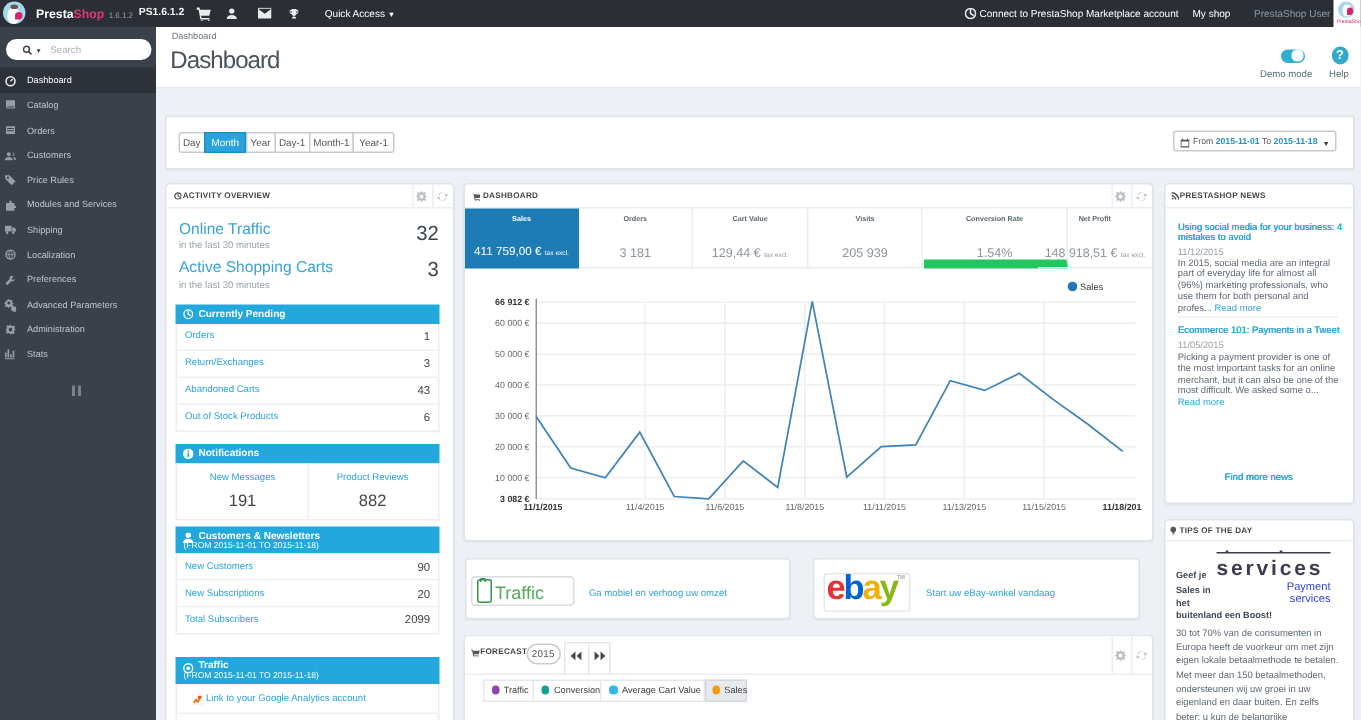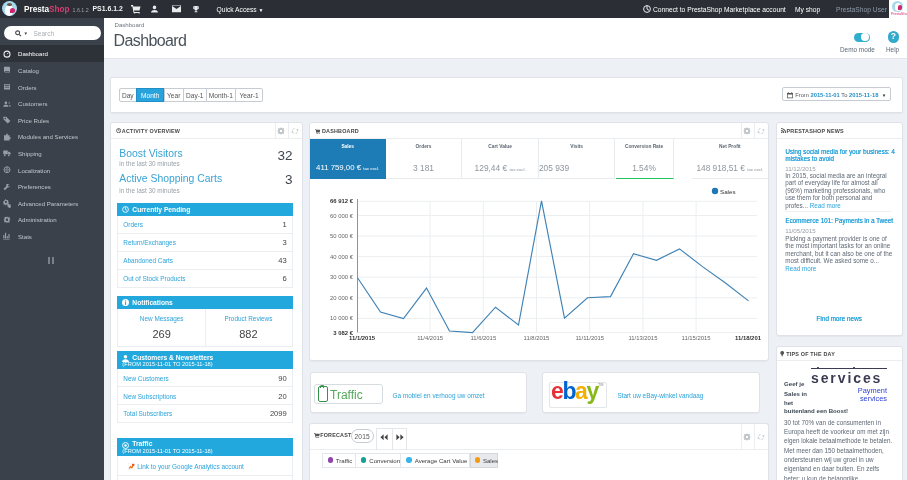--- a/index.html
+++ b/index.html
@@ -180,21 +180,21 @@
   <div class="abs" style="right:13px;top:0;width:1px;height:16px;background:#ebeef0"></div>
   <svg class="gearico" style="right:16.5px" viewBox="0 0 16 16">
         <path fill="currentColor" d="M8 0l1 2.2a6 6 0 0 1 1.6.7L13 2l1 1-1 2.4a6 6 0 0 1 .7 1.6L16 8l-2.2 1a6 6 0 0 1-.7 1.6L14 13l-1 1-2.4-1a6 6 0 0 1-1.6.7L8 16l-1-2.2a6 6 0 0 1-1.6-.7L3 14l-1-1 1-2.4a6 6 0 0 1-.7-1.6L0 8l2.2-1a6 6 0 0 1 .7-1.6L2 3l1-1 2.4 1A6 6 0 0 1 7 2.2zM8 5.4A2.6 2.6 0 1 0 8 10.6 2.6 2.6 0 0 0 8 5.4z"></path>
       </svg>
   <svg class="gearico" style="right:3px" viewBox="0 0 16 16">
         <path fill="currentColor" d="M8 2a6 6 0 0 1 5.2 3H15.5L13 8.5 10.5 5h2A4.5 4.5 0 0 0 4 6.5L2.7 5.6A6 6 0 0 1 8 2zM8 14a6 6 0 0 1-5.2-3H.5L3 7.5 5.5 11h-2A4.5 4.5 0 0 0 12 9.5l1.3.9A6 6 0 0 1 8 14z"></path>
       </svg>
  </div>
 </div>
 <div id="col1body">
- <div class="abs" style="left:119.3px;top:148px;font-size:10.4px;color:#38a3d5">Boost Visitors</div>
+ <div class="abs" style="left:119.3px;top:148px;font-size:10.4px;color:#38a3d5">Online Traffic</div>
  <div class="abs" style="left:110px;top:147.7px;width:182.5px;text-align:right;font-size:13.5px;color:#3e454d;font-weight:300">32</div>
  <div class="abs" style="left:119.3px;top:160.2px;font-size:6.4px;color:#98a1a8">in the last 30 minutes</div>
  <div class="abs" style="left:119.3px;top:173px;font-size:10.4px;color:#38a3d5">Active Shopping Carts</div>
  <div class="abs" style="left:110px;top:172px;width:182.5px;text-align:right;font-size:13.5px;color:#3e454d;font-weight:300">3</div>
  <div class="abs" style="left:119.3px;top:186.5px;font-size:6.4px;color:#98a1a8">in the last 30 minutes</div>
  <div class="bar" style="top:202.5px;height:13px">
   <svg class="abs" style="left:5px;top:3px" width="7" height="7" viewBox="0 0 8 8">
         <circle cx="4" cy="4" r="3.3" fill="none" stroke="#fff" stroke-width="1"></circle>
         <path d="M4 1.6V4l1.7 1" stroke="#fff" stroke-width="1" fill="none"></path>
       </svg>
@@ -221,21 +221,21 @@
         <circle cx="4" cy="4" r="4" fill="#fff"></circle>
         <rect x="3.4" y="1.5" width="1.2" height="1.4" fill="#22a8dc"></rect>
         <rect x="3.4" y="3.5" width="1.2" height="3.2" fill="#22a8dc"></rect>
       </svg>
   <span style="position:absolute;left:15px;top:3px">Notifications</span>
  </div>
  <div class="row1" style="top:309px;height:38.4px">
   <div class="abs" style="left:50%;top:0;width:1px;height:100%;background:#ebedf0"></div>
   <div class="abs" style="left:0;top:5.8px;width:50%;text-align:center;font-size:6.4px;color:#2ba3da">New Messages</div>
   <div class="abs" style="left:50%;top:5.8px;width:50%;text-align:center;font-size:6.4px;color:#2ba3da">Product Reviews</div>
-  <div class="abs" style="left:0;top:19px;width:50%;text-align:center;font-size:11px;color:#444">269</div>
+  <div class="abs" style="left:0;top:19px;width:50%;text-align:center;font-size:11px;color:#444">191</div>
   <div class="abs" style="left:50%;top:19px;width:50%;text-align:center;font-size:11px;color:#444">882</div>
  </div>
  <div class="bar" style="top:351.4px;height:17.8px">
   <svg class="abs" style="left:5px;top:4px" width="7" height="8" viewBox="0 0 7 8">
         <path fill="#fff" d="M3.5 0a1.8 1.8 0 1 1 0 3.6A1.8 1.8 0 0 1 3.5 0zM0 7c.2-1.9 1.4-2.8 3.5-2.8S6.8 5.1 7 7z"></path>
       </svg>
   <span style="position:absolute;left:15px;top:2.5px">Customers &amp; Newsletters</span>
   <span style="position:absolute;left:5px;top:10px;font-weight:normal;font-size:5.7px">(FROM 2015-11-01 TO 2015-11-18)</span>
  </div>
  <div class="row1" style="top:369.2px;height:17.9px">
@@ -293,23 +293,23 @@
  <div class="abs" style="left:385.7px;top:139px;width:76.6px;height:40px;border-right:1px solid #e9ecee;border-bottom:1px solid #e9ecee">
   <div class="abs" style="left:0;top:4.5px;width:100%;text-align:center;font-size:4.8px;font-weight:bold;color:#5b6672">Orders</div>
   <div class="abs" style="left:0;top:23.5px;width:100%;text-align:center;font-size:8.4px;color:#8d959c">3 181</div>
  </div>
  <div class="abs" style="left:462.3px;top:139px;width:76.6px;height:40px;border-right:1px solid #e9ecee;border-bottom:1px solid #e9ecee">
   <div class="abs" style="left:0;top:4.5px;width:100%;text-align:center;font-size:4.8px;font-weight:bold;color:#5b6672">Cart Value</div>
   <div class="abs" style="left:0;top:23.5px;width:100%;text-align:center;font-size:8.4px;color:#8d959c">129,44 € <span style="font-size:4.4px">tax excl.</span></div>
  </div>
  <div class="abs" style="left:538.9px;top:139px;width:76.6px;height:40px;border-right:1px solid #e9ecee;border-bottom:1px solid #e9ecee">
   <div class="abs" style="left:0;top:4.5px;width:100%;text-align:center;font-size:4.8px;font-weight:bold;color:#5b6672">Visits</div>
-  <div class="abs" style="left:0;top:23.5px;width:100%;font-size:8.4px;color:#8d959c">205 939</div>
- </div>
- <div class="abs" style="left:615.5px;top:139px;width:58px;height:40px;border-right:1px solid #e9ecee;border-bottom:1px solid #22c55e">
+  <div class="abs" style="left:0;top:23.5px;width:100%;text-align:center;font-size:8.4px;color:#8d959c">205 939</div>
+ </div>
+ <div class="abs" style="left:615.5px;top:139px;width:96px;height:40px;border-right:1px solid #e9ecee;border-bottom:6px solid #22c55e">
   <div class="abs" style="left:0;top:4.5px;width:100%;text-align:center;font-size:4.8px;font-weight:bold;color:#5b6672">Conversion Rate</div>
   <div class="abs" style="left:0;top:23.5px;width:100%;text-align:center;font-size:8.4px;color:#8d959c">1.54%</div>
  </div>
  <div class="abs" style="left:692.1px;top:139px;width:75.6px;height:40px;border-bottom:1px solid #e9ecee">
   <div class="abs" style="left:0;top:4.5px;width:100%;text-align:center;font-size:4.8px;font-weight:bold;color:#5b6672">Net Profit</div>
   <div class="abs" style="left:0;top:23.5px;width:100%;text-align:center;font-size:8.3px;color:#8d959c">148 918,51 € <span style="font-size:4.4px">tax excl.</span></div>
  </div>
 </div>
 <div id="chart">
 <svg class="abs" style="left:310px;top:180px" width="458" height="180" viewBox="310 180 458 180">

